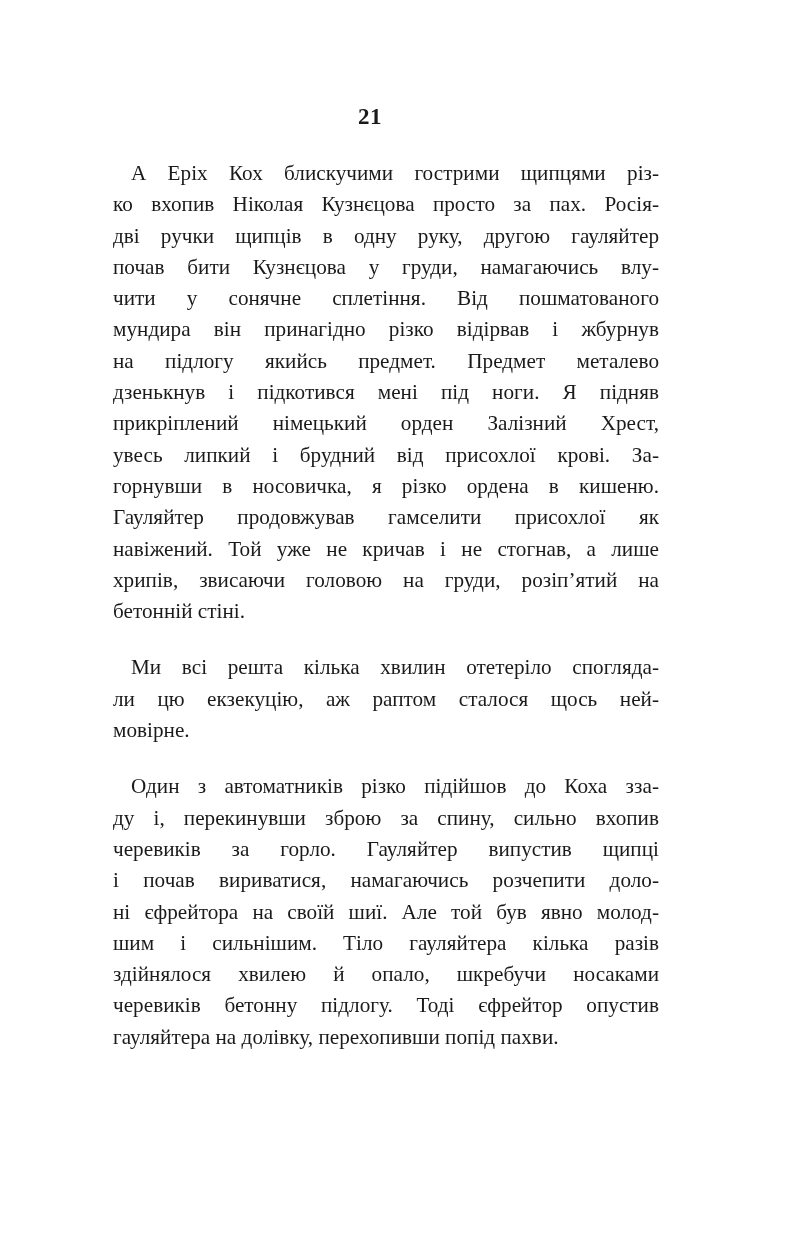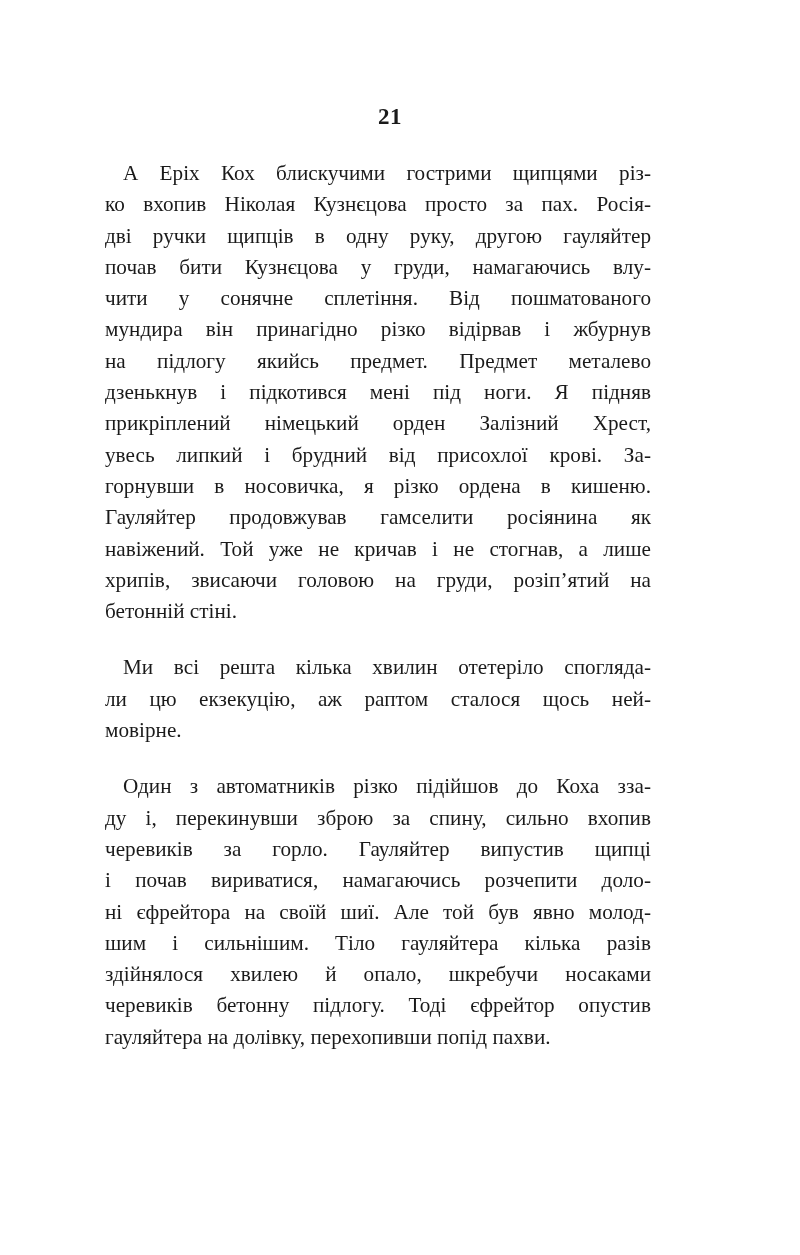--- a/index.html
+++ b/index.html
@@ -24,25 +24,24 @@
     position: absolute;
     top: 104px;
     left: 0;
     width: 740px;
     text-align: center;
     font-family: "Liberation Serif", "DejaVu Serif", serif;
     font-weight: 700;
     font-size: 23px;
     letter-spacing: 0.5px;
     color: #1a1a1a;
-    padding-left: 20px;
   }
   .textblock {
     position: absolute;
-    left: 105px;
+    left: 113px;
     top: 158px;
     width: 546px;
   }
   .para {
     margin: 0;
     font-size: 21.2px;
     line-height: 31.3px;
     color: #1a1a1a;
     letter-spacing: 0.02px;
   }
@@ -79,21 +78,21 @@
         <span class="ln j">ко вхопив Ніколая Кузнєцова просто за пах. Росія-</span>
         <span class="ln j">дві ручки щипців в одну руку, другою гауляйтер</span>
         <span class="ln j">почав бити Кузнєцова у груди, намагаючись влу-</span>
         <span class="ln j">чити у сонячне сплетіння. Від пошматованого</span>
         <span class="ln j">мундира він принагідно різко відірвав і жбурнув</span>
         <span class="ln j">на підлогу якийсь предмет. Предмет металево</span>
         <span class="ln j">дзенькнув і підкотився мені під ноги. Я підняв</span>
         <span class="ln j">прикріплений німецький орден Залізний Хрест,</span>
         <span class="ln j">увесь липкий і брудний від присохлої крові. За-</span>
         <span class="ln j">горнувши в носовичка, я різко ордена в кишеню.</span>
-        <span class="ln j">Гауляйтер продовжував гамселити росіянина як</span>
+        <span class="ln j">Гауляйтер продовжував гамселити присохлої як</span>
         <span class="ln j">навіжений. Той уже не кричав і не стогнав, а лише</span>
         <span class="ln j">хрипів, звисаючи головою на груди, розіп’ятий на</span>
         <span class="ln last">бетонній стіні.</span>
       </p>
     <p class="para">
         <span class="ln j indent">Ми всі решта кілька хвилин отетеріло спогляда-</span>
         <span class="ln j">ли цю екзекуцію, аж раптом сталося щось ней-</span>
         <span class="ln last">мовірне.</span>
       </p>
     <p class="para">

